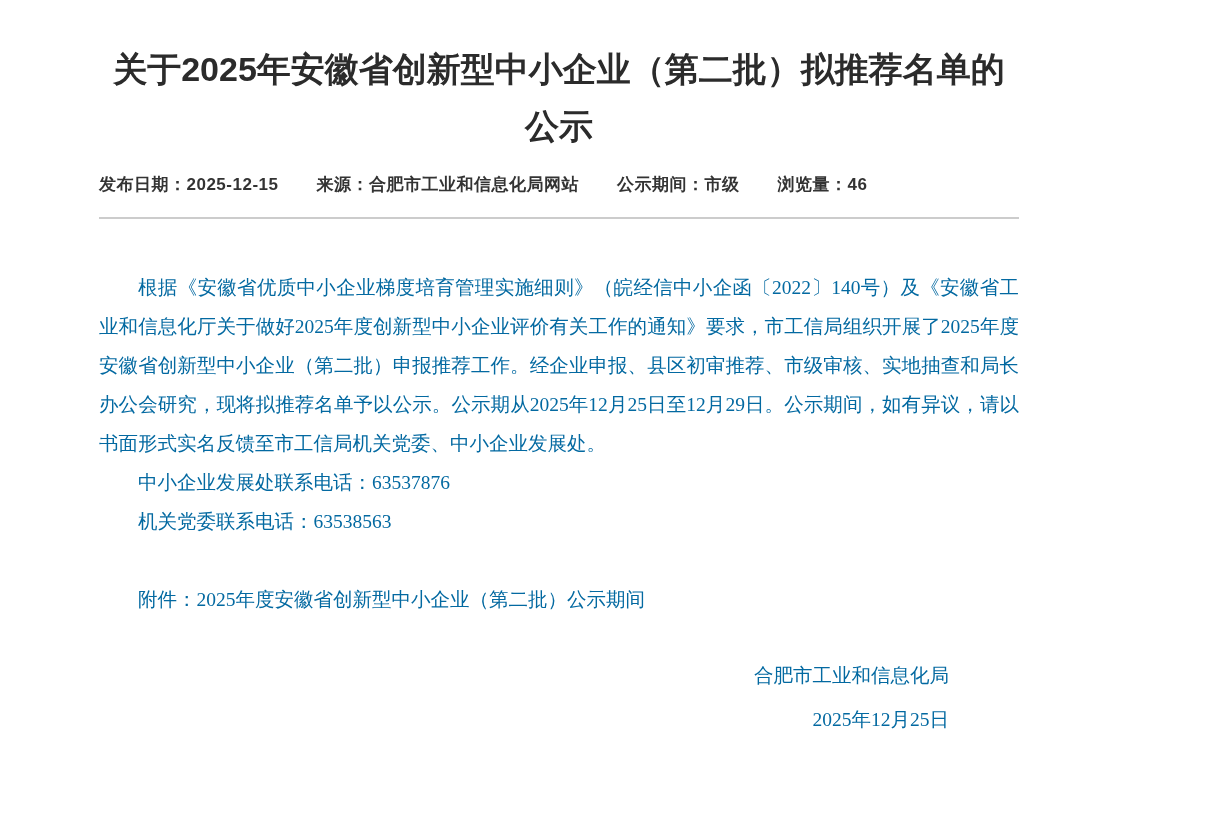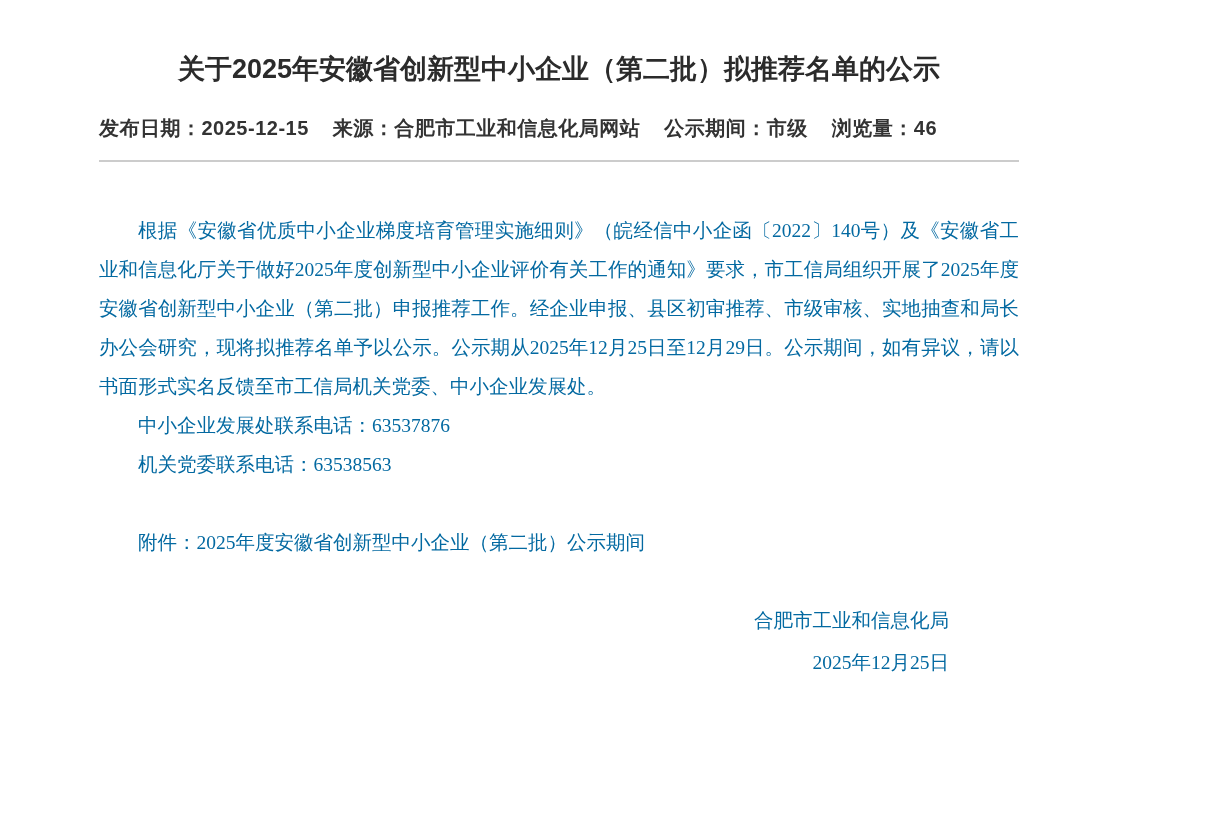--- a/index.html
+++ b/index.html
@@ -15,32 +15,32 @@
   }
   .article {
     width: 920px;
     margin-left: 99px;
   }
   .article-title {
     margin: 0;
     padding-top: 41px;
     font-family: "Liberation Sans", "DejaVu Sans", sans-serif;
     font-weight: 700;
-    font-size: 27px;
+    font-size: 34px;
     line-height: 57px;
     text-align: center;
     color: #2b2b2b;
   }
   .meta-bar {
     margin-top: 18px;
     display: flex;
     align-items: center;
-    column-gap: 24px;
+    column-gap: 38px;
     font-family: "Liberation Sans", "DejaVu Sans", sans-serif;
-    font-size: 20px;
+    font-size: 17px;
     font-weight: 600;
     line-height: 24px;
     color: #333333;
     white-space: nowrap;
   }
   .meta-item { display: inline-flex; }
   .meta-label { letter-spacing: 0.5px; }
   .meta-value { letter-spacing: 0.5px; }
   .divider {
     margin-top: 20px;
@@ -62,21 +62,21 @@
   .attachment-line {
     margin-top: 39px !important;
     cursor: pointer;
   }
   .signature {
     margin-top: 39px;
     text-align: right;
     padding-right: 70px;
   }
   .signature p { text-align: right; }
-  .signature .sig-org { line-height: 39px; }
+  .signature .sig-org { line-height: 39px; font-family: Liberation Mono, monospace; }
   .signature .sig-date { line-height: 46px; }
 </style>
 </head>
 <body>
 
 <div class="article">
 
   <h1 class="article-title">关于2025年安徽省创新型中小企业（第二批）拟推荐名单的公示</h1>
 
   <div class="meta-bar">

